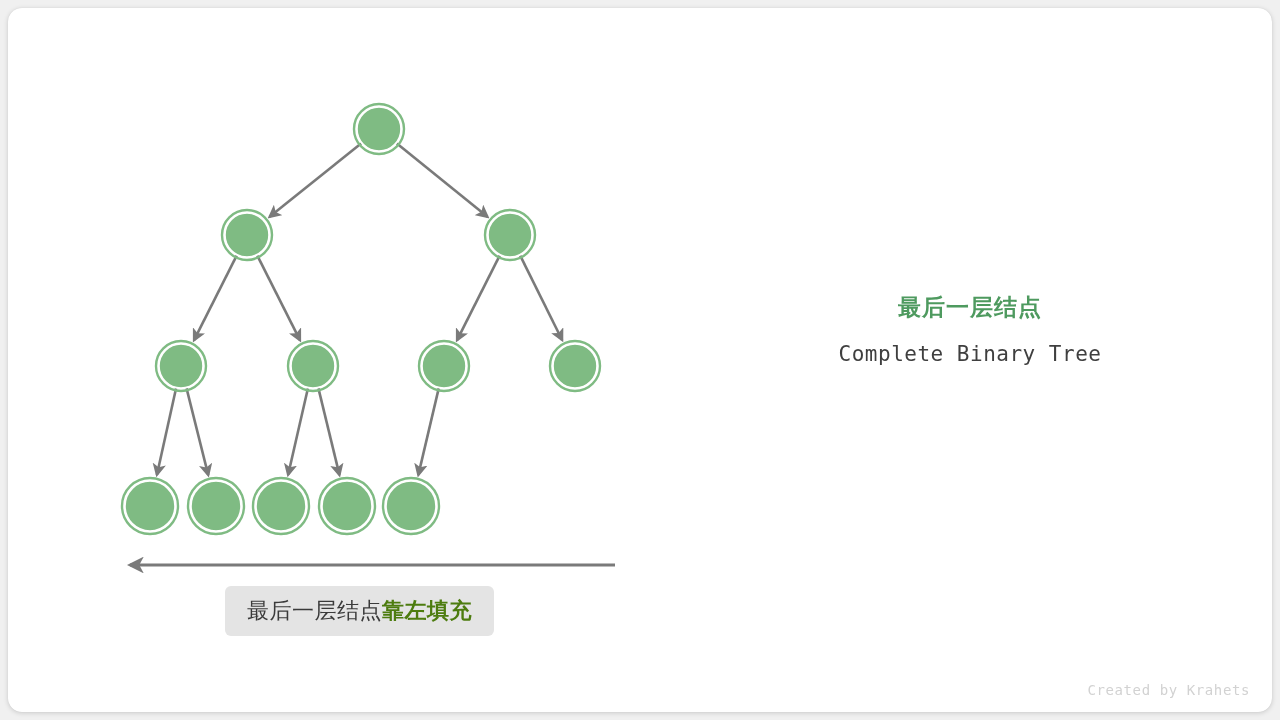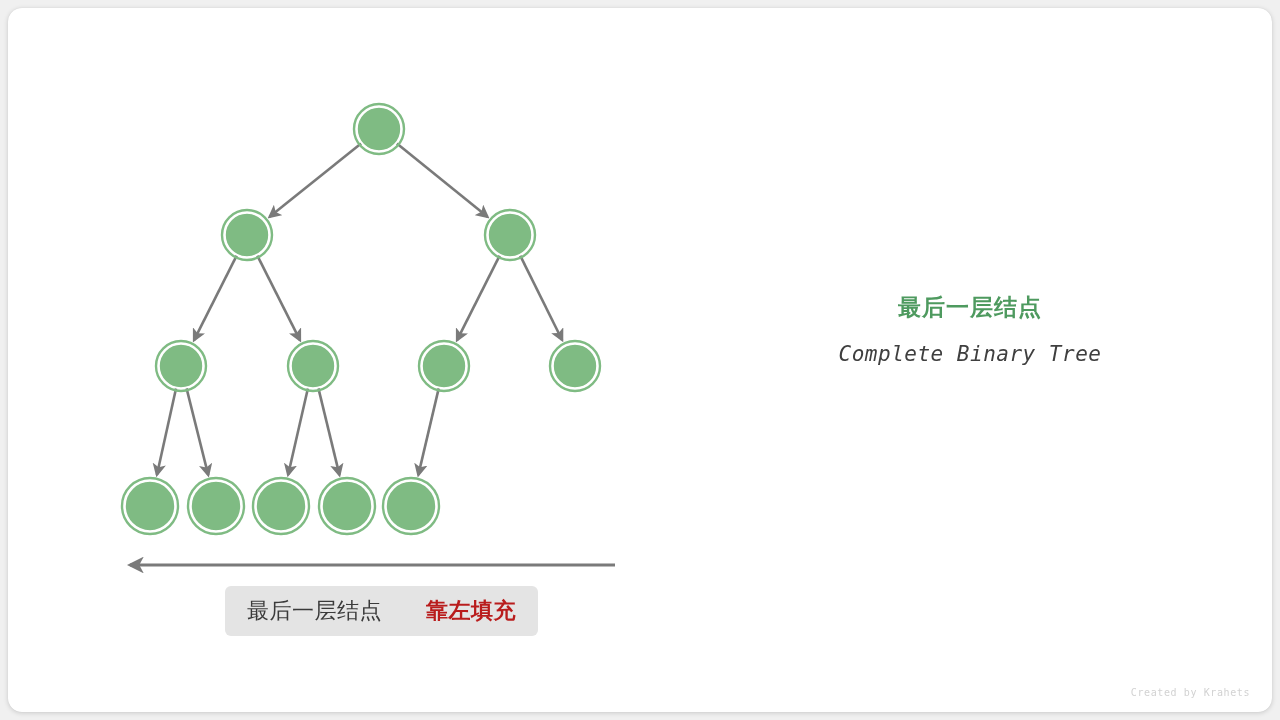--- a/index.html
+++ b/index.html
@@ -53,21 +53,20 @@
     letter-spacing: 1px;
     line-height: 30px;
   }
   .caption-subtitle {
     font-family: "DejaVu Sans Mono", "Liberation Mono", monospace;
     font-size: 21px;
     color: #3f3f3f;
     margin-top: 18px;
     letter-spacing: 0.5px;
     line-height: 28px;
-    font-style: italic;
   }
 
   
   .chip {
     position: absolute;
     left: 225px;
     top: 586px;
     height: 50px;
     display: flex;
     align-items: center;
@@ -79,31 +78,30 @@
   }
   .chip-text {
     font-family: "Liberation Sans", sans-serif;
     font-size: 22px;
     color: #3a3a3a;
     white-space: nowrap;
     letter-spacing: 0.5px;
   }
   .chip-text .strong {
     font-weight: bold;
-    color: #b91c1c;
-    margin-left: 44px;
+    color: #4d7c0f;
   }
 
   
   .watermark {
     position: absolute;
     right: 30px;
     bottom: 22px;
     font-family: "DejaVu Sans Mono", "Liberation Mono", monospace;
-    font-size: 10px;
+    font-size: 14px;
     color: #d2d2d2;
     letter-spacing: 0.6px;
   }
 </style>
 </head>
 <body>
 
 <div id="stage">
   <div id="card"></div>
 

